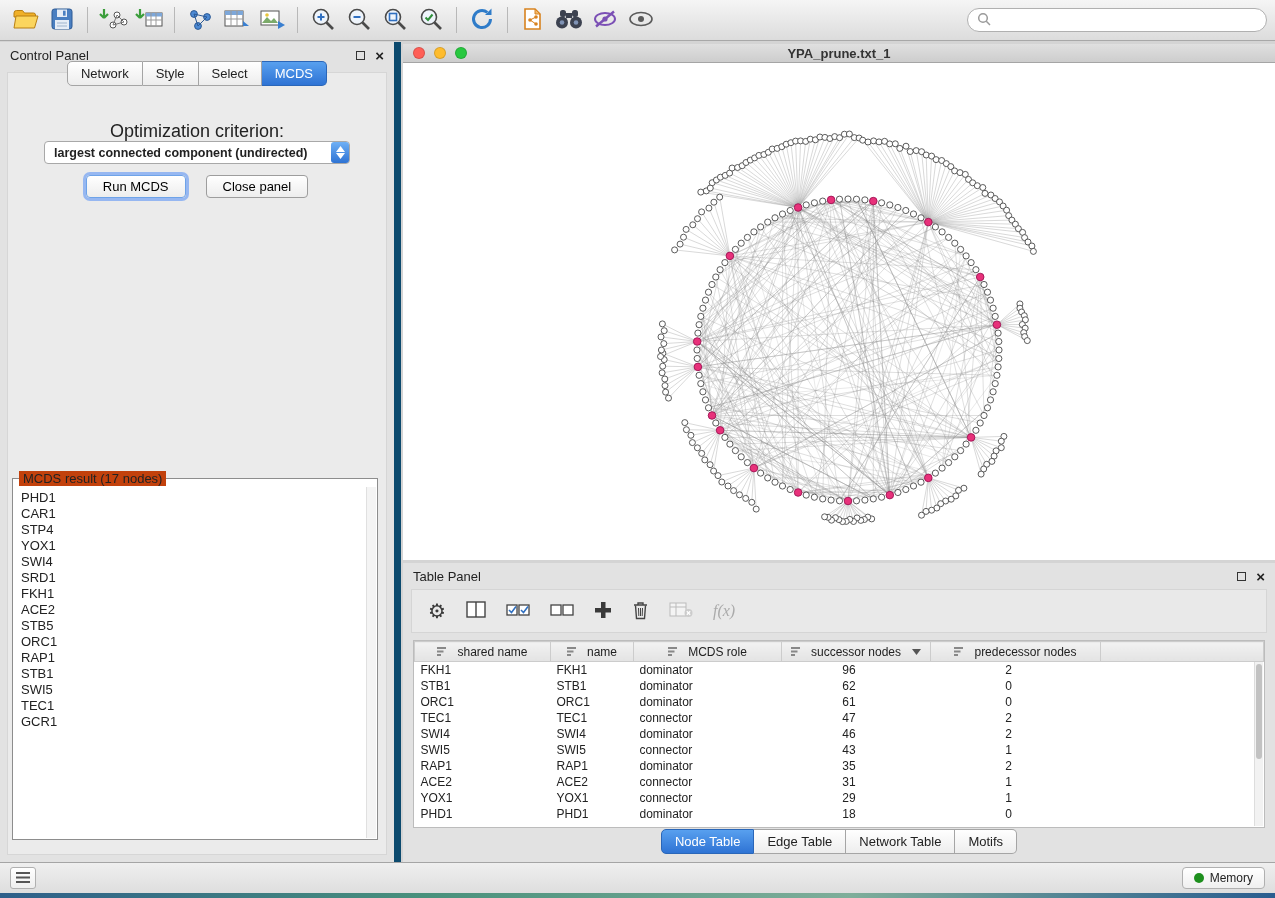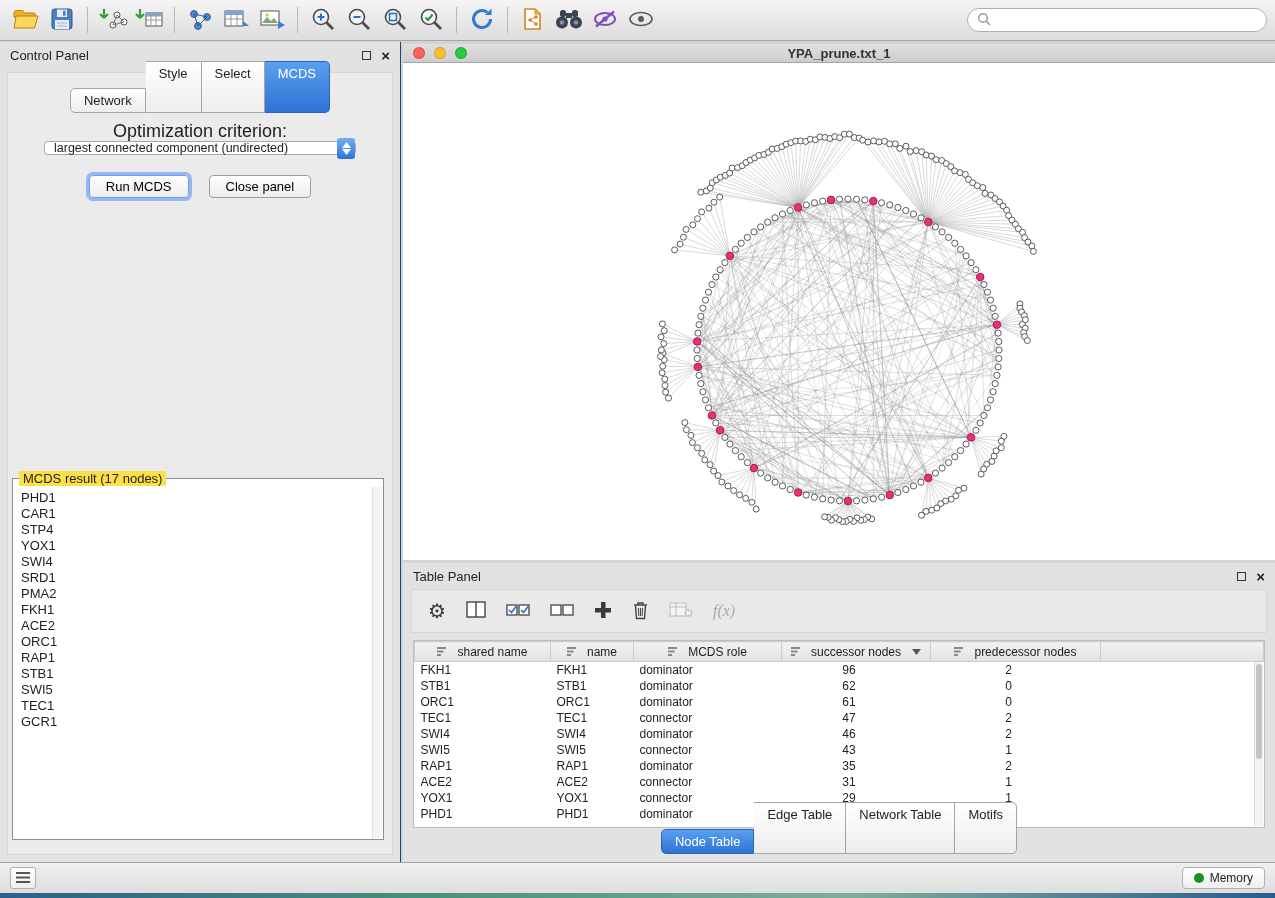--- a/index.html
+++ b/index.html
@@ -8,40 +8,40 @@
   .app{position:relative;width:1275px;height:898px;background:#d4d4d4;overflow:hidden;}
 
   
   .toolbar{position:absolute;top:0;left:0;right:0;height:41px;background:linear-gradient(#f5f5f5,#dcdcdc);border-bottom:1px solid #a8a8a8;display:flex;align-items:center;padding:0 8px;}
   .tb-btn{width:36px;height:34px;display:flex;align-items:center;justify-content:center;border-radius:4px;cursor:default;}
   .tb-sep{width:1px;height:26px;background:#b8b8b8;margin:0 7px;}
   .search-box{margin-left:auto;width:300px;height:24px;background:#fff;border:1px solid #b0b0b0;border-radius:13px;display:flex;align-items:center;padding:0 9px;gap:5px;}
   .search-box input{border:none;outline:none;flex:1;font-size:12px;font-family:"Liberation Sans",sans-serif;background:transparent;}
 
   
-  .control-panel{position:absolute;top:42px;left:0;width:401px;bottom:36px;background:#e2e2e2;border-right:1px solid #0c4a6e;}
+  .control-panel{position:absolute;top:42px;left:0;width:401px;bottom:36px;background:#e2e2e2;border-right:7px solid #0c4a6e;}
   .panel-header{height:26px;display:flex;align-items:center;padding:0 10px;font-size:13px;}
   .win-controls{margin-left:auto;display:flex;gap:10px;align-items:center;}
   .mini-icon{width:9px;height:9px;border:1.5px solid #333;display:inline-block;}
   .close-icon{font-size:15px;font-weight:bold;color:#222;line-height:9px;}
   .cp-inset{position:absolute;top:30px;left:7px;right:7px;bottom:7px;background:#ebebeb;border:1px solid #d6d6d6;}
   .cp-tabs{position:absolute;top:-12px;left:0;right:0;display:flex;justify-content:center;}
   .seg{font-size:13px;padding:4px 13px;background:linear-gradient(#ffffff,#ededed);border:1px solid #a5a5a5;border-left:none;color:#222;cursor:default;}
-  .seg:first-child{border-left:1px solid #a5a5a5;border-radius:5px 0 0 5px;margin-top:27px;}
+  .seg:first-child{border-left:1px solid #a5a5a5;border-radius:5px 0 0 5px;}
   .seg:last-child{border-radius:0 5px 5px 0;}
   .seg.active{background:linear-gradient(#58a0ef,#2e73d4);color:#fff;border-color:#2a66b8;}
   .opt-label{position:absolute;top:48px;left:0;right:0;text-align:center;font-size:18px;}
-  .dropdown{position:absolute;top:68px;left:36px;right:36px;height:14px;background:#fff;border:1px solid #a8a8a8;border-radius:4px;display:flex;align-items:center;padding-left:9px;font-size:12.5px;}
+  .dropdown{position:absolute;top:68px;left:36px;right:36px;height:23px;background:#fff;border:1px solid #a8a8a8;border-radius:4px;display:flex;align-items:center;padding-left:9px;font-size:12.5px;font-weight:bold;}
   .dd-stepper{margin-left:auto;width:18px;height:21px;border-radius:3px;background:linear-gradient(#6fb0f5,#2e73d4);display:flex;flex-direction:column;align-items:center;justify-content:center;gap:1px;}
   .dd-stepper svg{display:block;}
   .btn-row{position:absolute;top:102px;left:0;right:0;display:flex;justify-content:center;gap:20px;}
   .push-btn{font-size:13px;padding:3px 16px;background:linear-gradient(#ffffff,#ededed);border:1px solid #9d9d9d;border-radius:4px;cursor:default;}
   .push-btn.focused{box-shadow:0 0 0 3px rgba(80,140,245,0.55);border-color:#6ea3e8;}
   .mcds-group{position:absolute;left:4px;right:8px;top:398px;bottom:14px;border:1px solid #8d8d8d;background:#fff;padding:0;}
-  .mcds-group legend{font-size:13px;background:#fde047;padding:0 4px;margin-left:6px;}
+  .mcds-group legend{font-size:13px;background:#c2410c;padding:0 4px;margin-left:6px;}
   .mcds-list{position:absolute;top:1px;left:1px;right:11px;bottom:1px;background:#fff;overflow:hidden;padding:3px 7px;}
   .mcds-item{font-size:13px;line-height:16px;}
   .mcds-scroll{position:absolute;top:1px;bottom:1px;right:1px;width:10px;background:#f4f4f4;border-left:1px solid #e0e0e0;}
 
   
   .net-window{position:absolute;left:403px;right:0;top:44px;height:516px;}
   .net-titlebar{position:relative;height:19px;background:linear-gradient(#e0e0e0,#cdcdcd);border-bottom:1px solid #a5a5a5;display:flex;align-items:center;}
   .traffic{display:flex;gap:9px;padding-left:10px;position:relative;z-index:2;}
   .light{width:12px;height:12px;border-radius:50%;border:1px solid rgba(0,0,0,0.15);}
   .net-title{position:absolute;left:0;right:0;text-align:center;font-size:13px;font-weight:bold;color:#333;z-index:1;}
@@ -253,23 +253,23 @@
       </div>
       <fieldset class="mcds-group">
         <legend>MCDS result (17 nodes)</legend>
         <div class="mcds-list">
             <div class="mcds-item">PHD1</div>
             <div class="mcds-item">CAR1</div>
             <div class="mcds-item">STP4</div>
             <div class="mcds-item">YOX1</div>
             <div class="mcds-item">SWI4</div>
             <div class="mcds-item">SRD1</div>
-            <div class="mcds-item">PMA2</div>
             <div class="mcds-item">FKH1</div>
             <div class="mcds-item">ACE2</div>
+            <div class="mcds-item">STB5</div>
             <div class="mcds-item">ORC1</div>
             <div class="mcds-item">RAP1</div>
             <div class="mcds-item">STB1</div>
             <div class="mcds-item">SWI5</div>
             <div class="mcds-item">TEC1</div>
             <div class="mcds-item">GCR1</div>
           </div>
         <div class="mcds-scroll"></div>
       </fieldset>
     </div>

